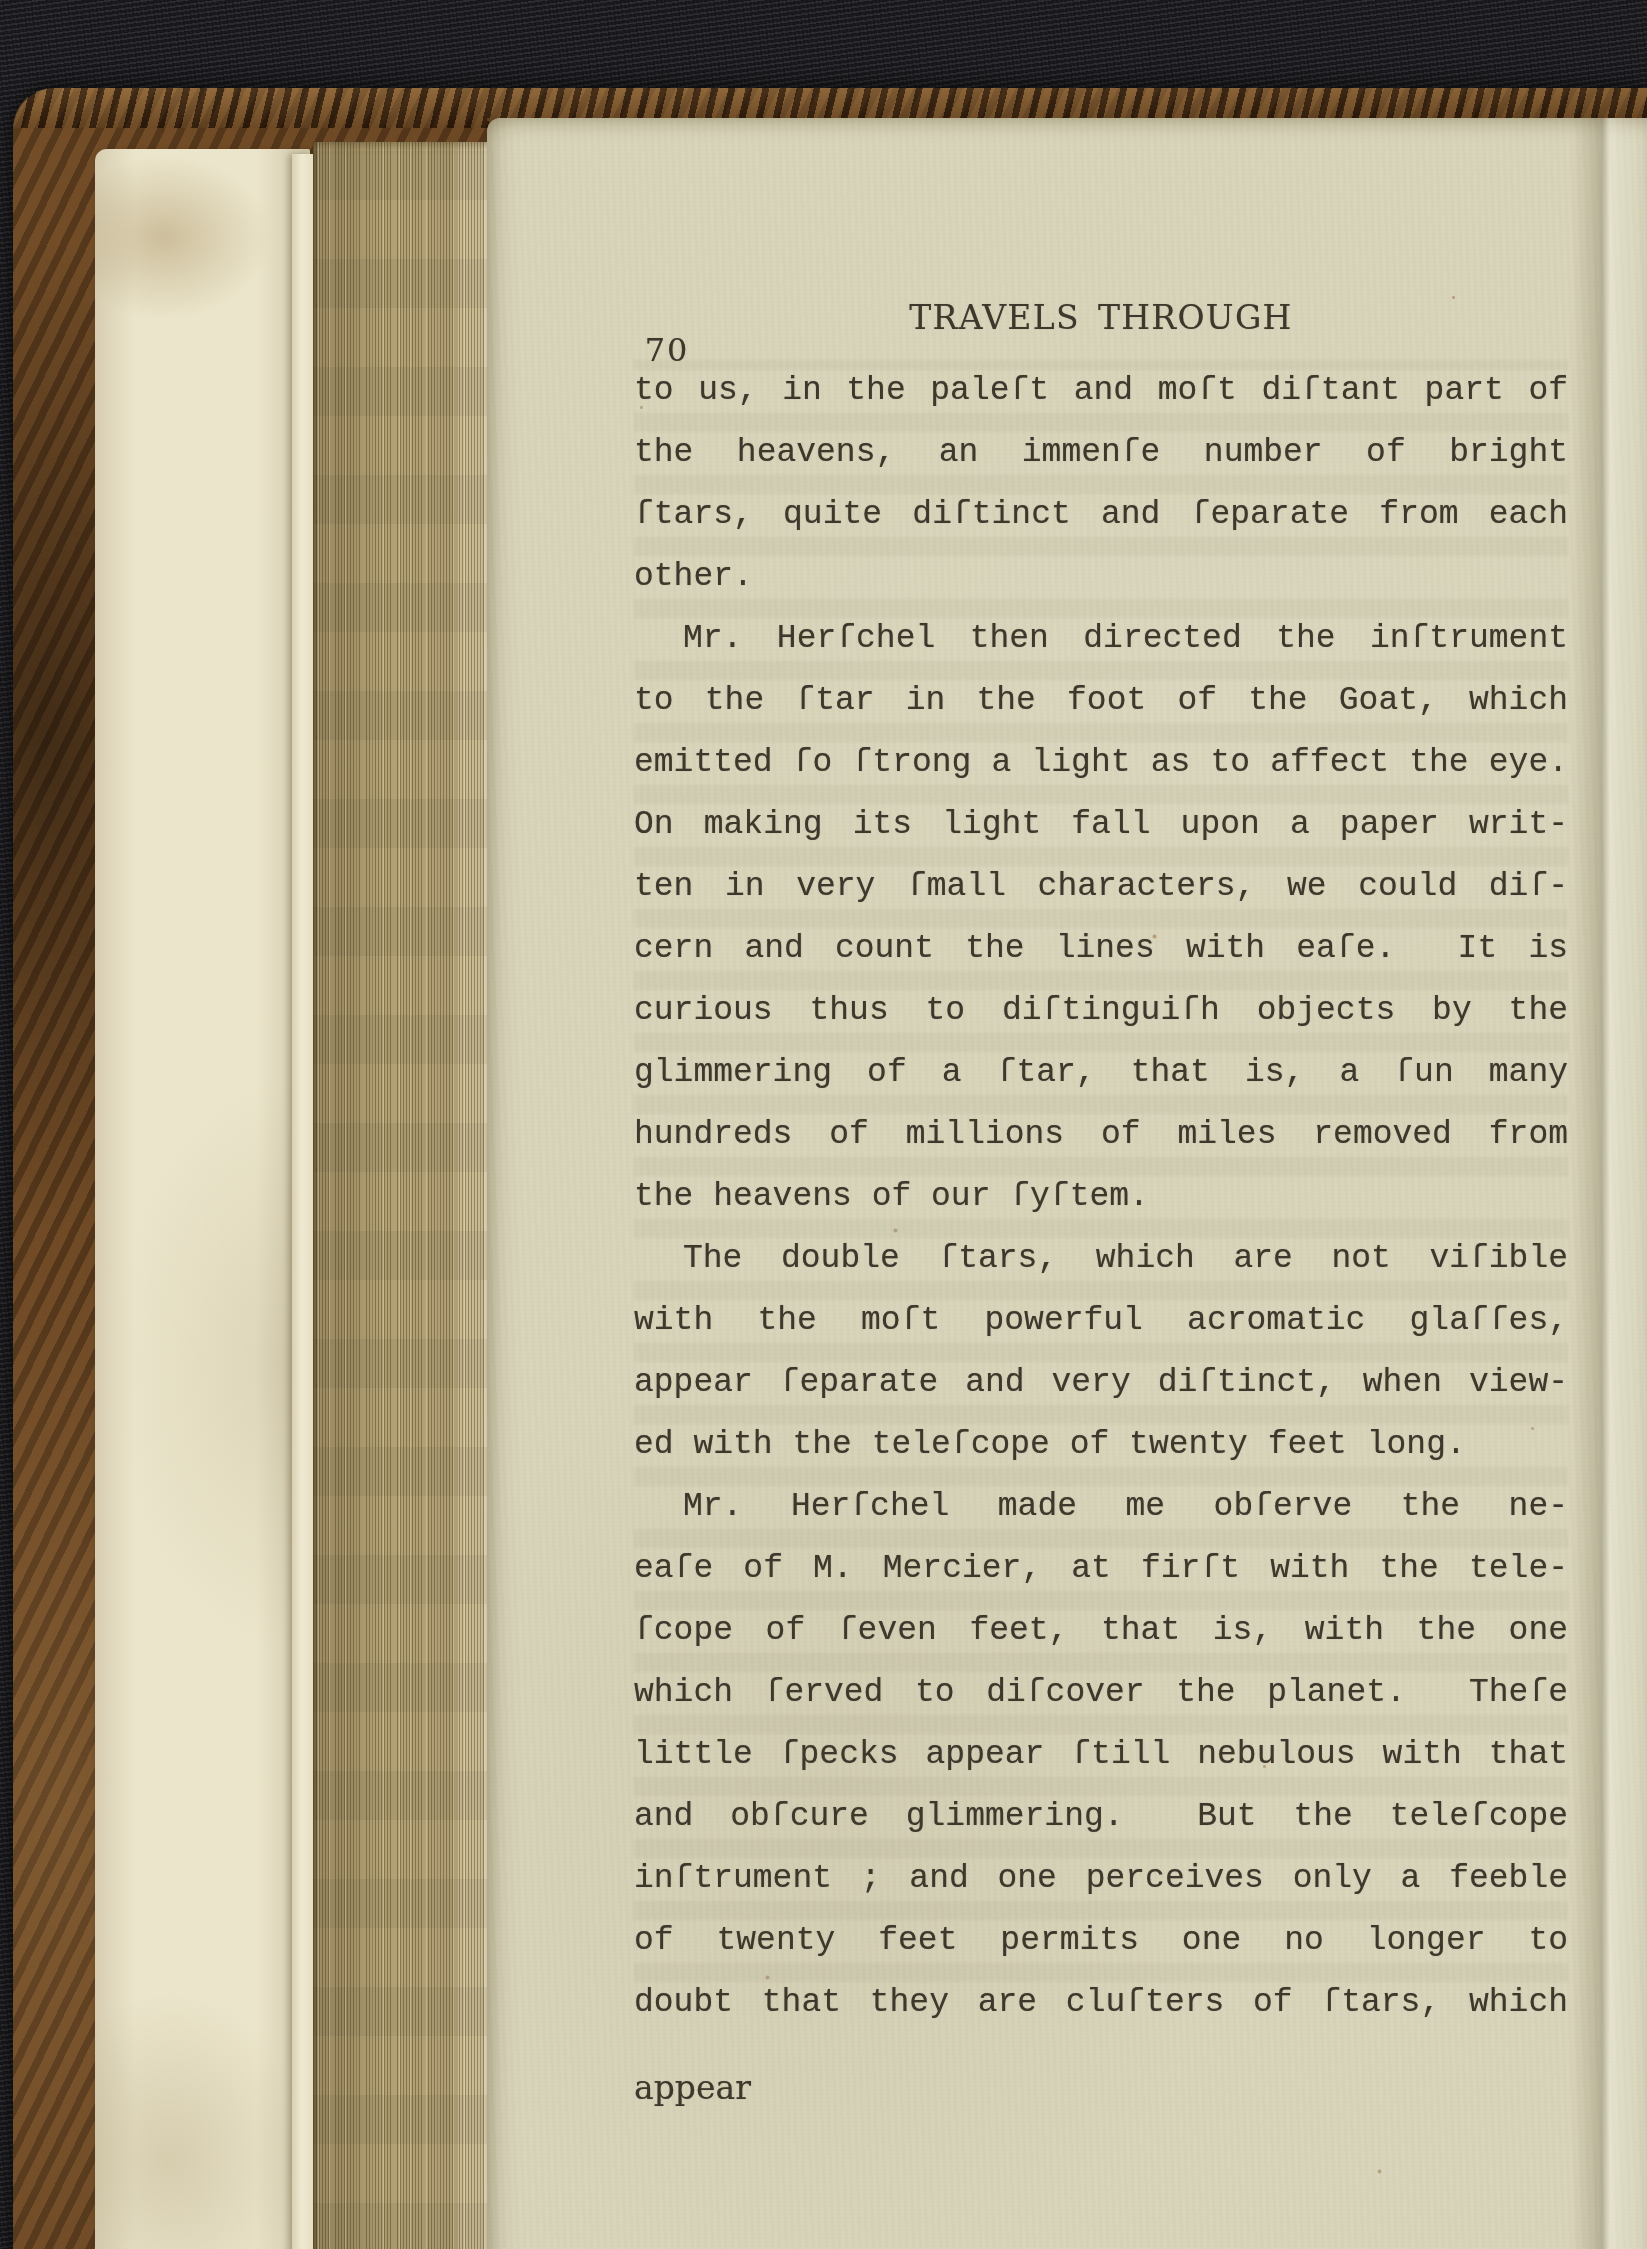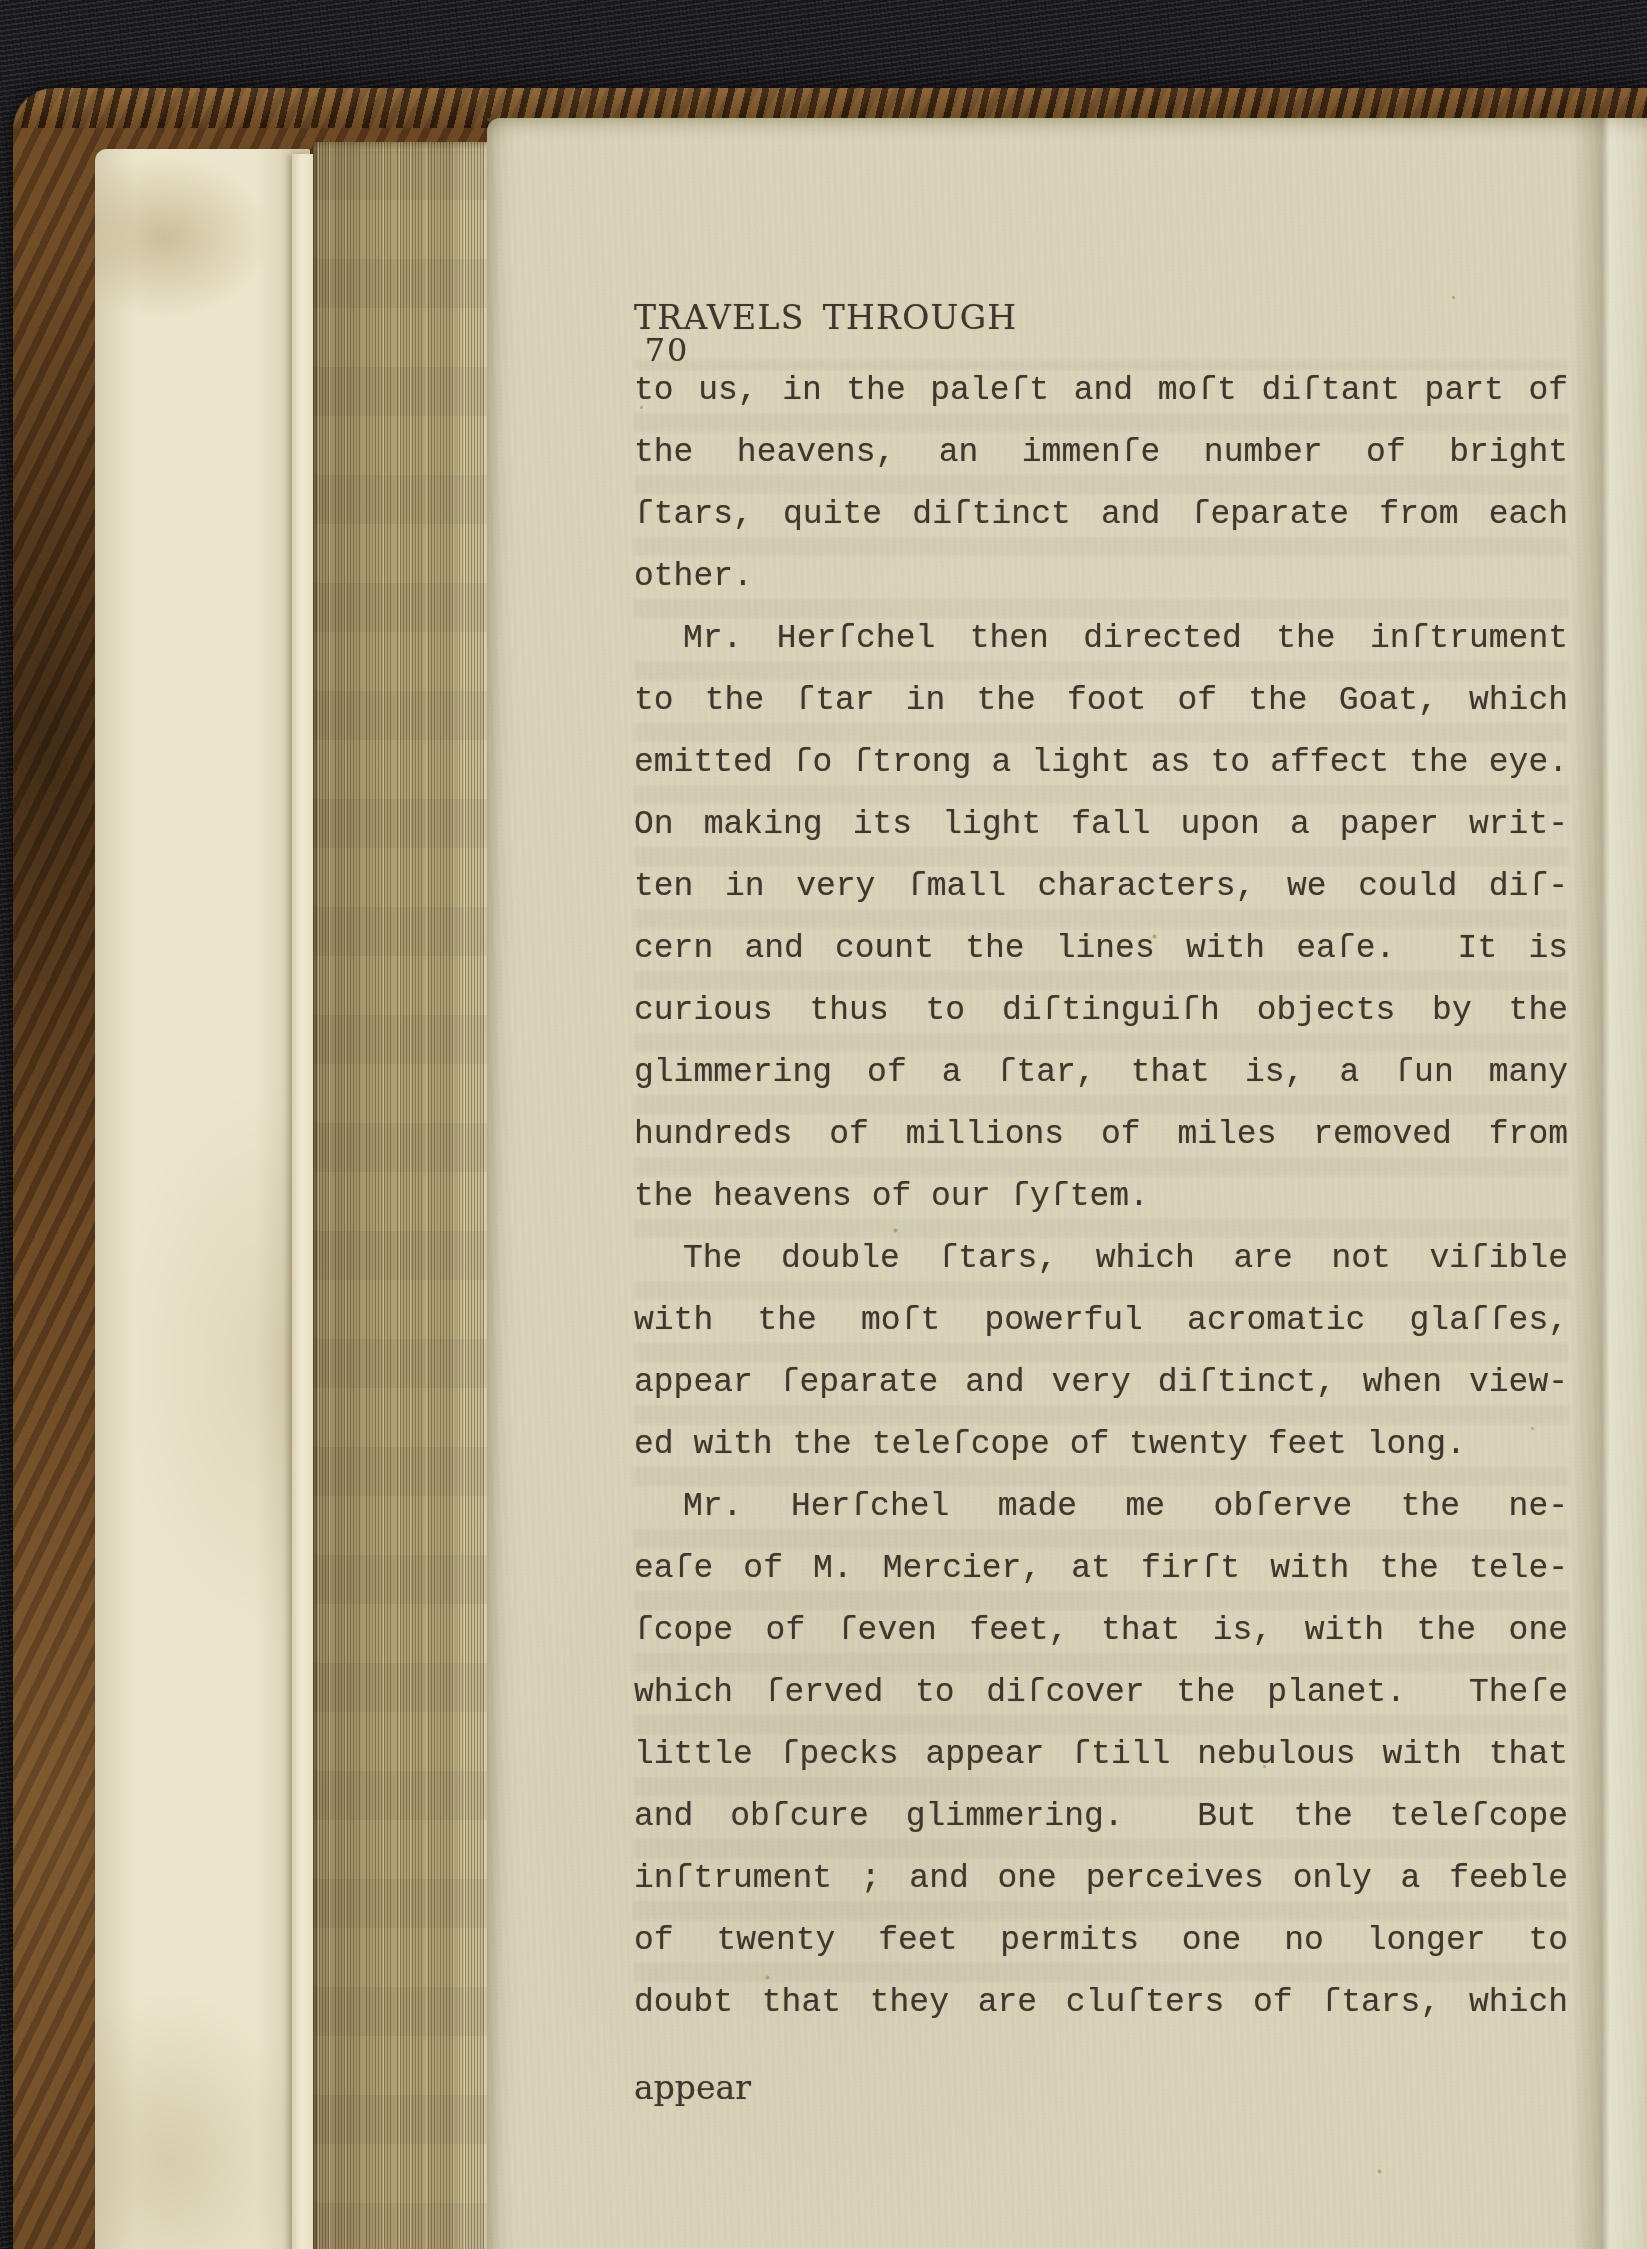--- a/index.html
+++ b/index.html
@@ -87,21 +87,21 @@
   
   .showthrough{position:absolute;left:634px;top:360px;width:934px;height:1665px;
     background:repeating-linear-gradient(0deg, transparent 0 43px, rgba(95,88,60,.055) 43px 62px);
     filter:blur(1.3px);}
 
   
   .textlayer{position:absolute;left:634px;top:297px;width:934px;color:var(--ink,#3e382c);
     text-shadow:0 0 0.9px rgba(62,56,44,.45);}
   .header{position:relative;height:63px;font-size:32px;}
   .pagenum{position:absolute;left:10.8px;top:14px;letter-spacing:1.8px;margin-top:20px;}
-  .runtitle{position:absolute;left:0;width:100%;text-align:left;top:0.9px;
+  .runtitle{position:absolute;left:0;width:100%;text-align:center;top:0.9px;
     font-size:33px;letter-spacing:1.3px;word-spacing:6.3px;}
   .bodytext{font-size:33px;line-height:62px;}
   .line{height:62px;overflow:hidden;text-align:justify;font-family:Liberation Mono, monospace;}
   .line.j{text-align-last:justify;}
   .line.e{text-align-last:left;}
   .line.indent{padding-left:49px;}
   .catch{margin-top:23.4px;text-align:left;padding-right:11.7px;font-size:33px;line-height:62px;}
 </style>
 </head>
 <body>

